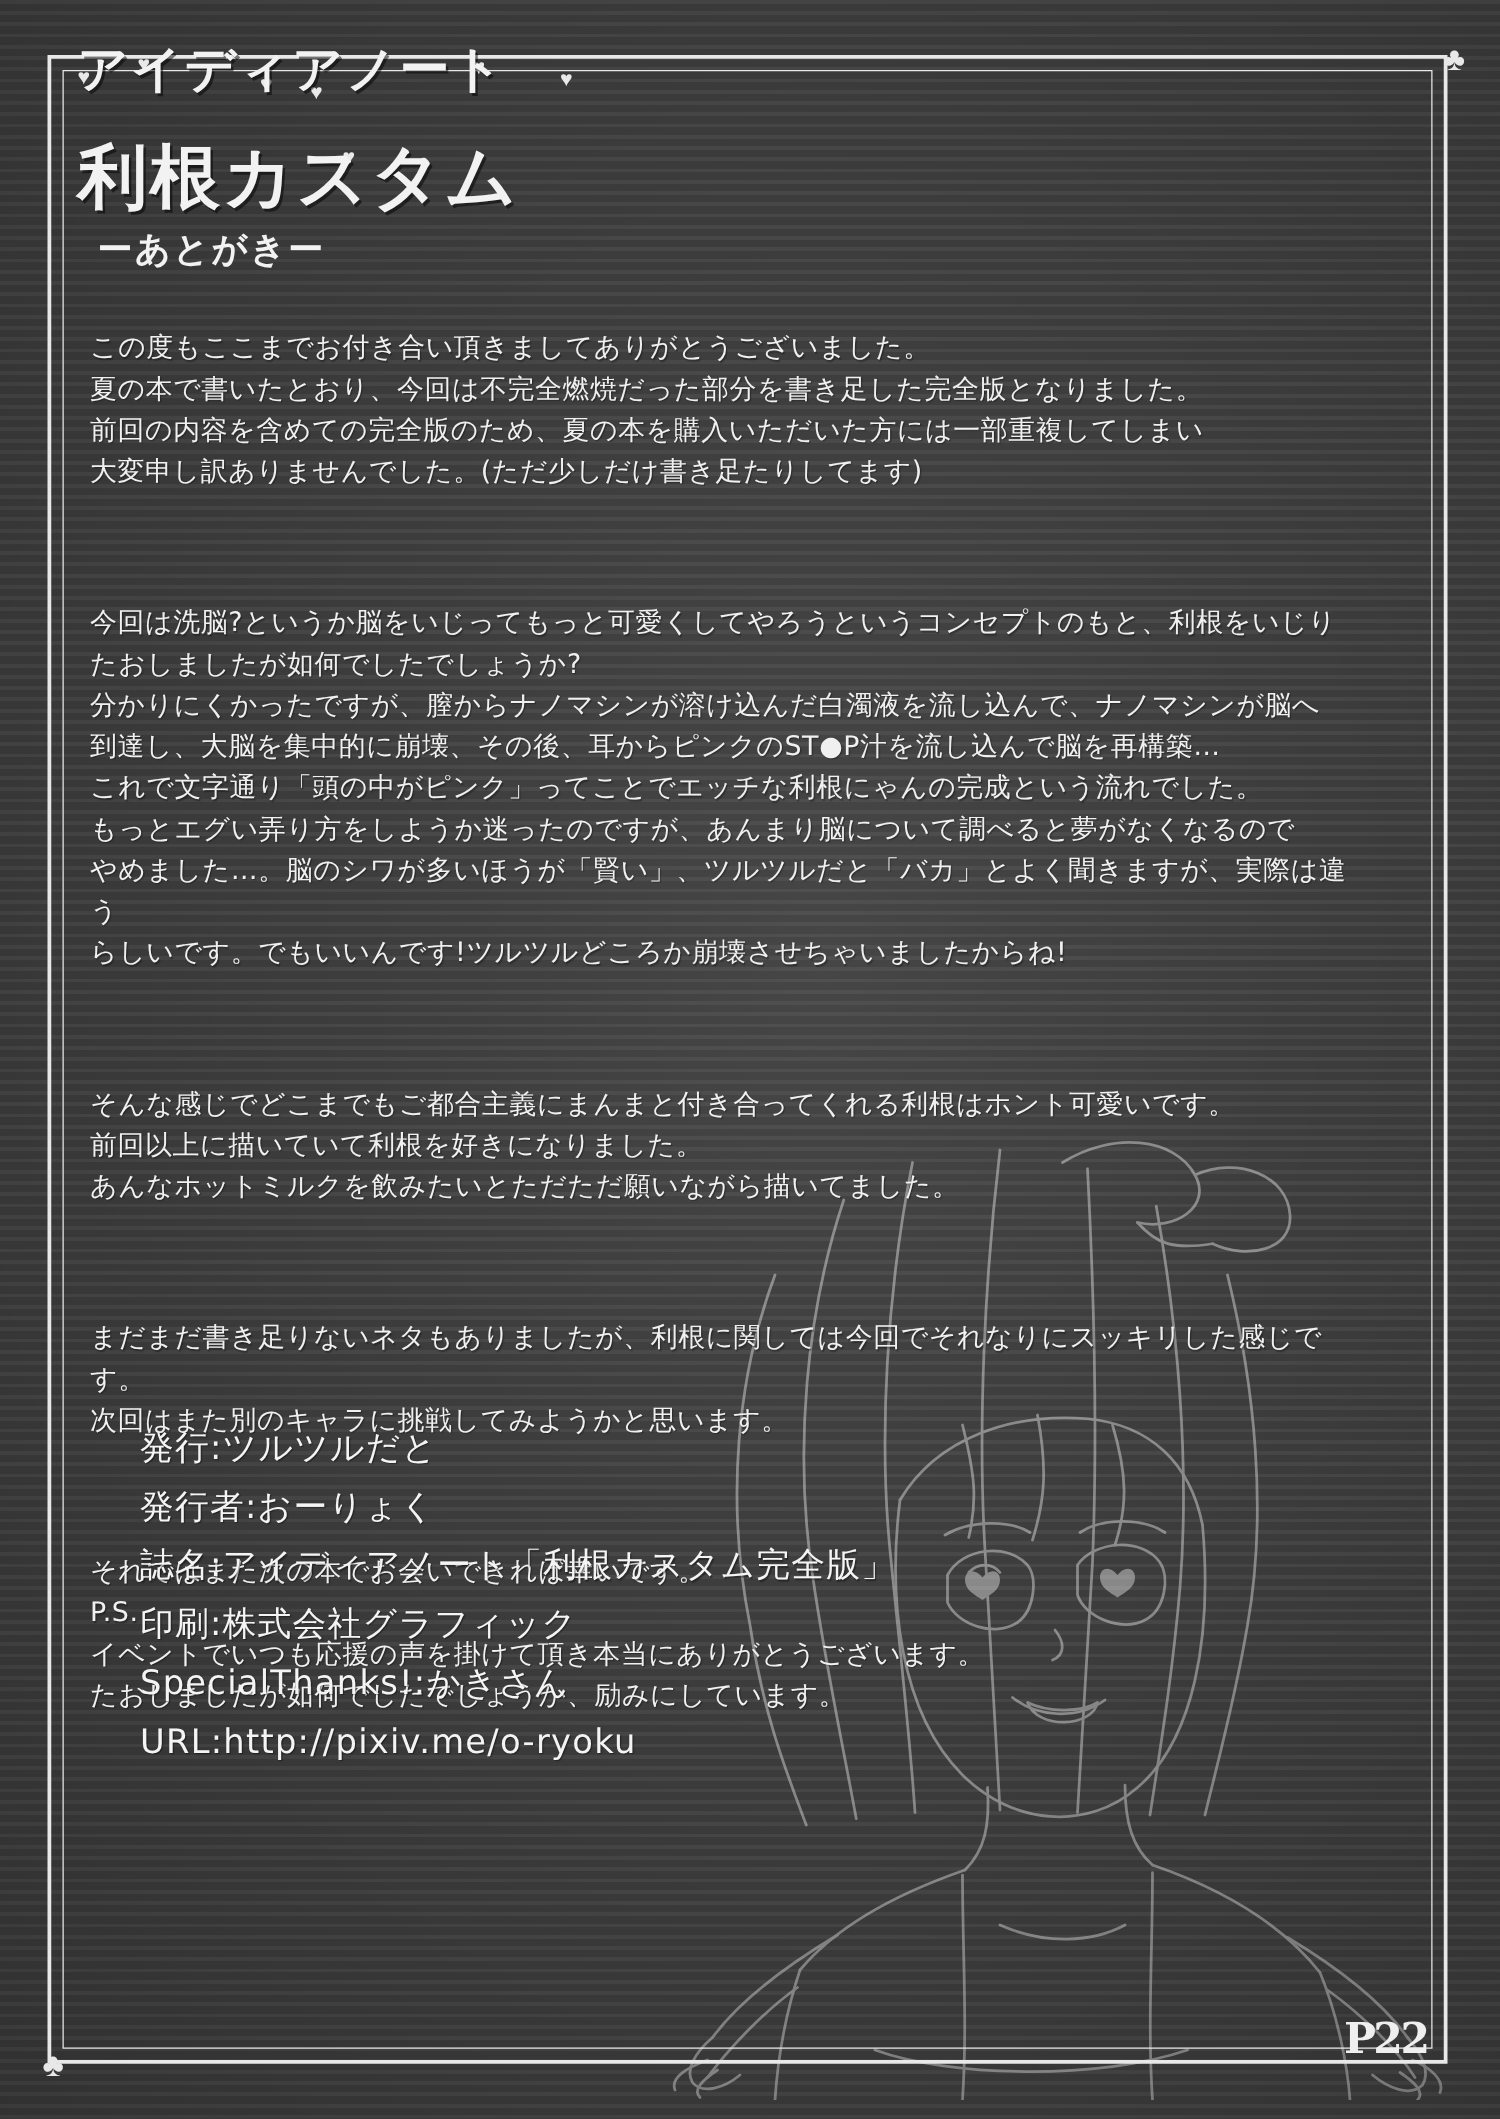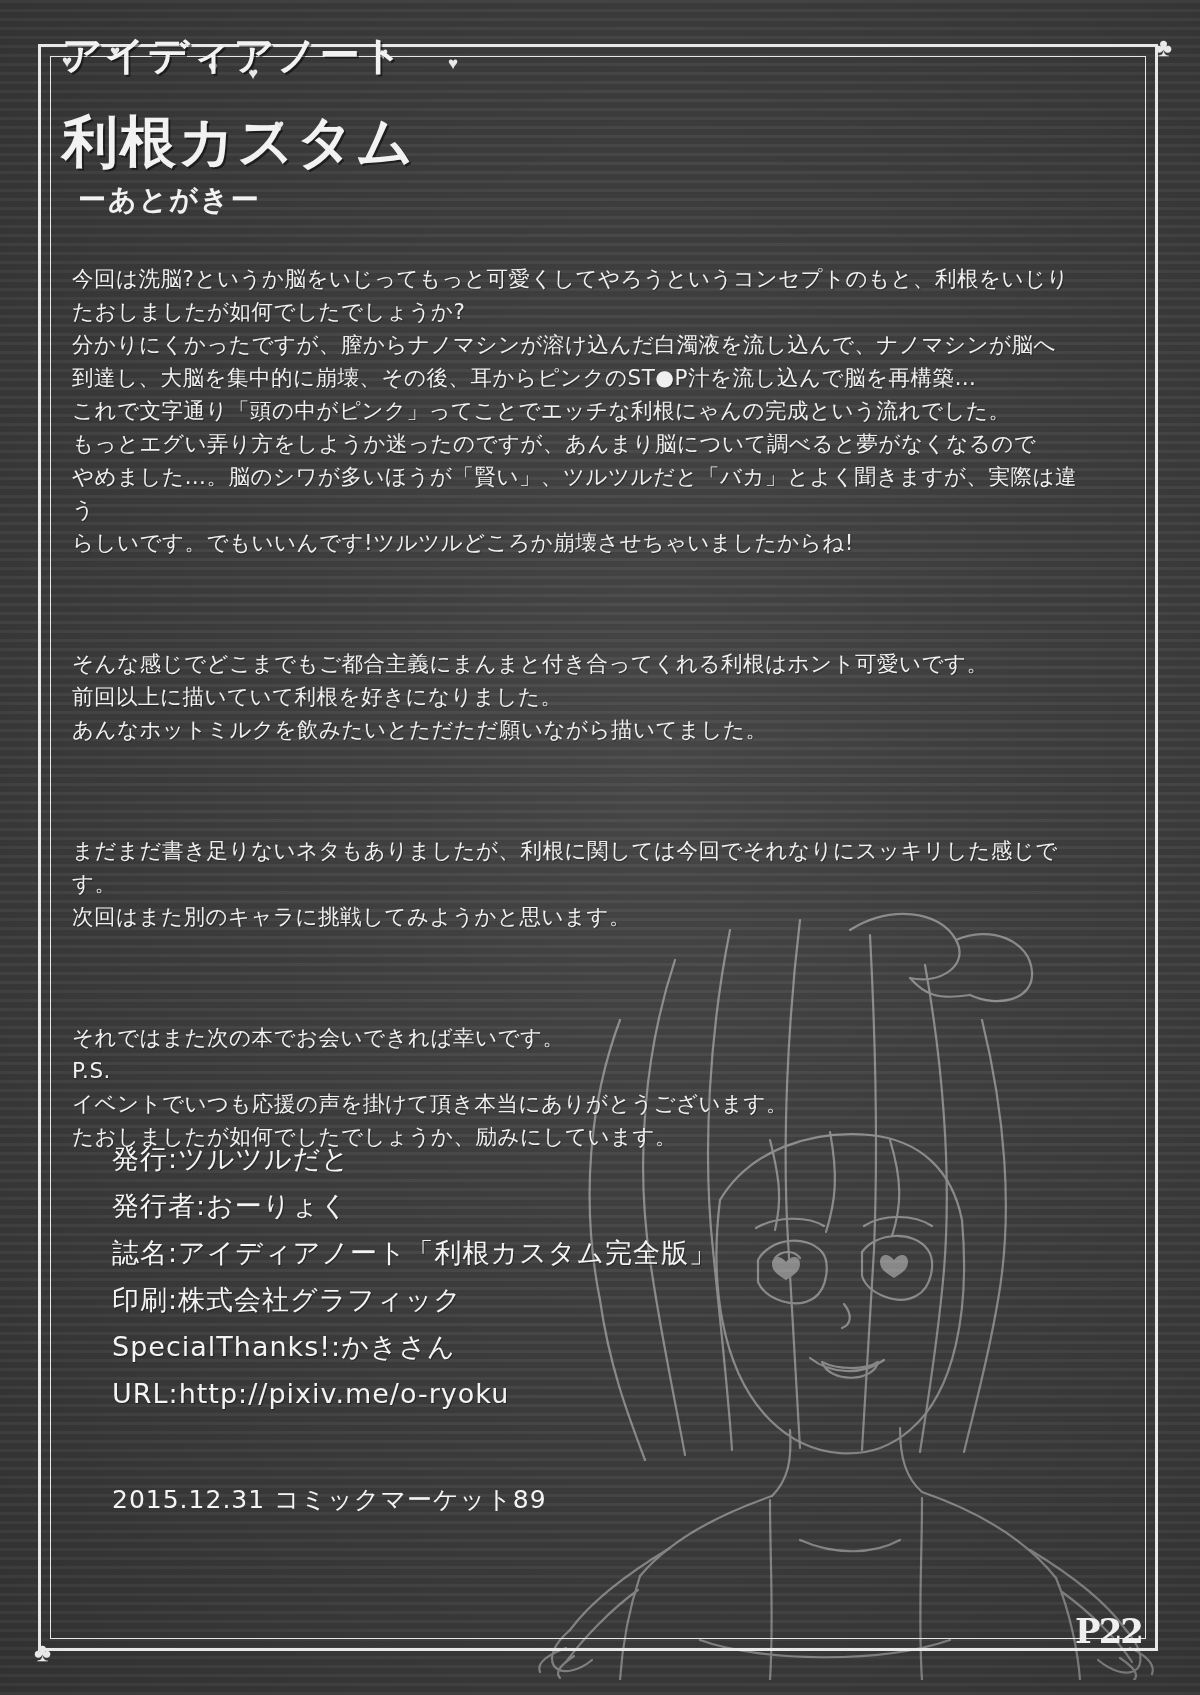--- a/index.html
+++ b/index.html
@@ -254,20 +254,24 @@
     <span style="left:212px;top:76px;">♥</span>
   </div>
 
   <div class="title-block">
     <div class="title-main">アイディアノート</div>
     <div class="title-sub">利根カスタム</div>
     <div class="title-atogaki">ーあとがきー</div>
   </div>
 
   <div class="body-text">
+    <div class="para">この度もここまでお付き合い頂きましてありがとうございました。
+夏の本で書いたとおり、今回は不完全燃焼だった部分を書き足した完全版となりました。
+前回の内容を含めての完全版のため、夏の本を購入いただいた方には一部重複してしまい
+大変申し訳ありませんでした。(ただ少しだけ書き足たりしてます)</div>
     <div class="para">今回は洗脳?というか脳をいじってもっと可愛くしてやろうというコンセプトのもと、利根をいじり
 たおしましたが如何でしたでしょうか?
 分かりにくかったですが、膣からナノマシンが溶け込んだ白濁液を流し込んで、ナノマシンが脳へ
 到達し、大脳を集中的に崩壊、その後、耳からピンクのST●P汁を流し込んで脳を再構築…
 これで文字通り「頭の中がピンク」ってことでエッチな利根にゃんの完成という流れでした。
 もっとエグい弄り方をしようか迷ったのですが、あんまり脳について調べると夢がなくなるので
 やめました…。脳のシワが多いほうが「賢い」、ツルツルだと「バカ」とよく聞きますが、実際は違う
 らしいです。でもいいんです!ツルツルどころか崩壊させちゃいましたからね!</div>
     <div class="para">そんな感じでどこまでもご都合主義にまんまと付き合ってくれる利根はホント可愛いです。
 前回以上に描いていて利根を好きになりました。
@@ -282,17 +286,16 @@
 
   <div class="colophon">
     <div>発行:ツルツルだと</div>
     <div>発行者:おーりょく</div>
     <div>誌名:アイディアノート「利根カスタム完全版」</div>
     <div>印刷:株式会社グラフィック</div>
     <div>SpecialThanks!:かきさん</div>
     <div>URL:http://pixiv.me/o-ryoku</div>
   </div>
 
-  <div class="date-line">2015.12.31 コミックマーケット89</div>
 
   <div class="page-number">P22</div>
 
 </div>
 
 </body></html>

